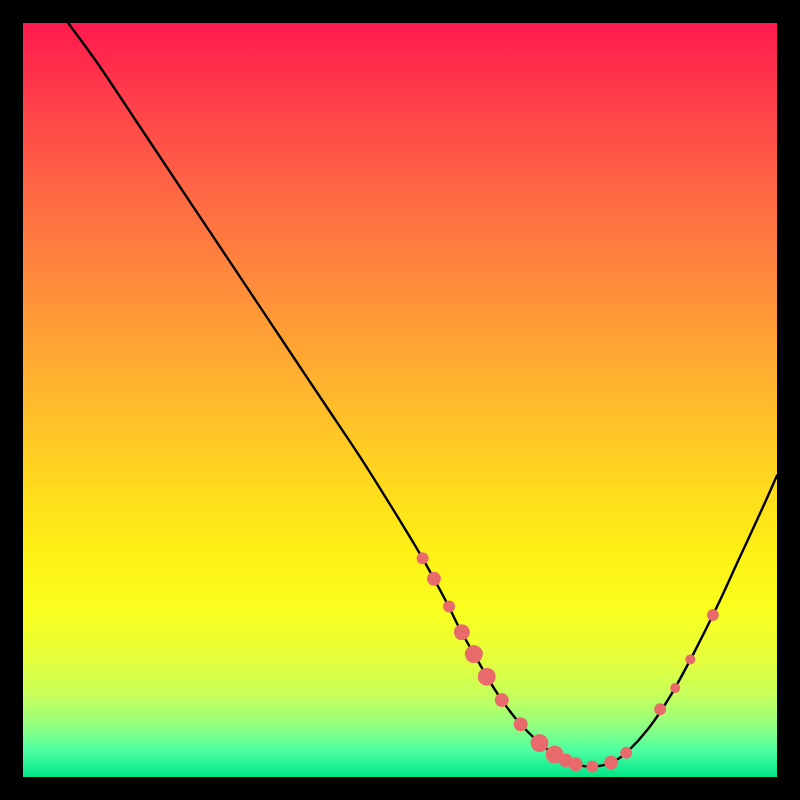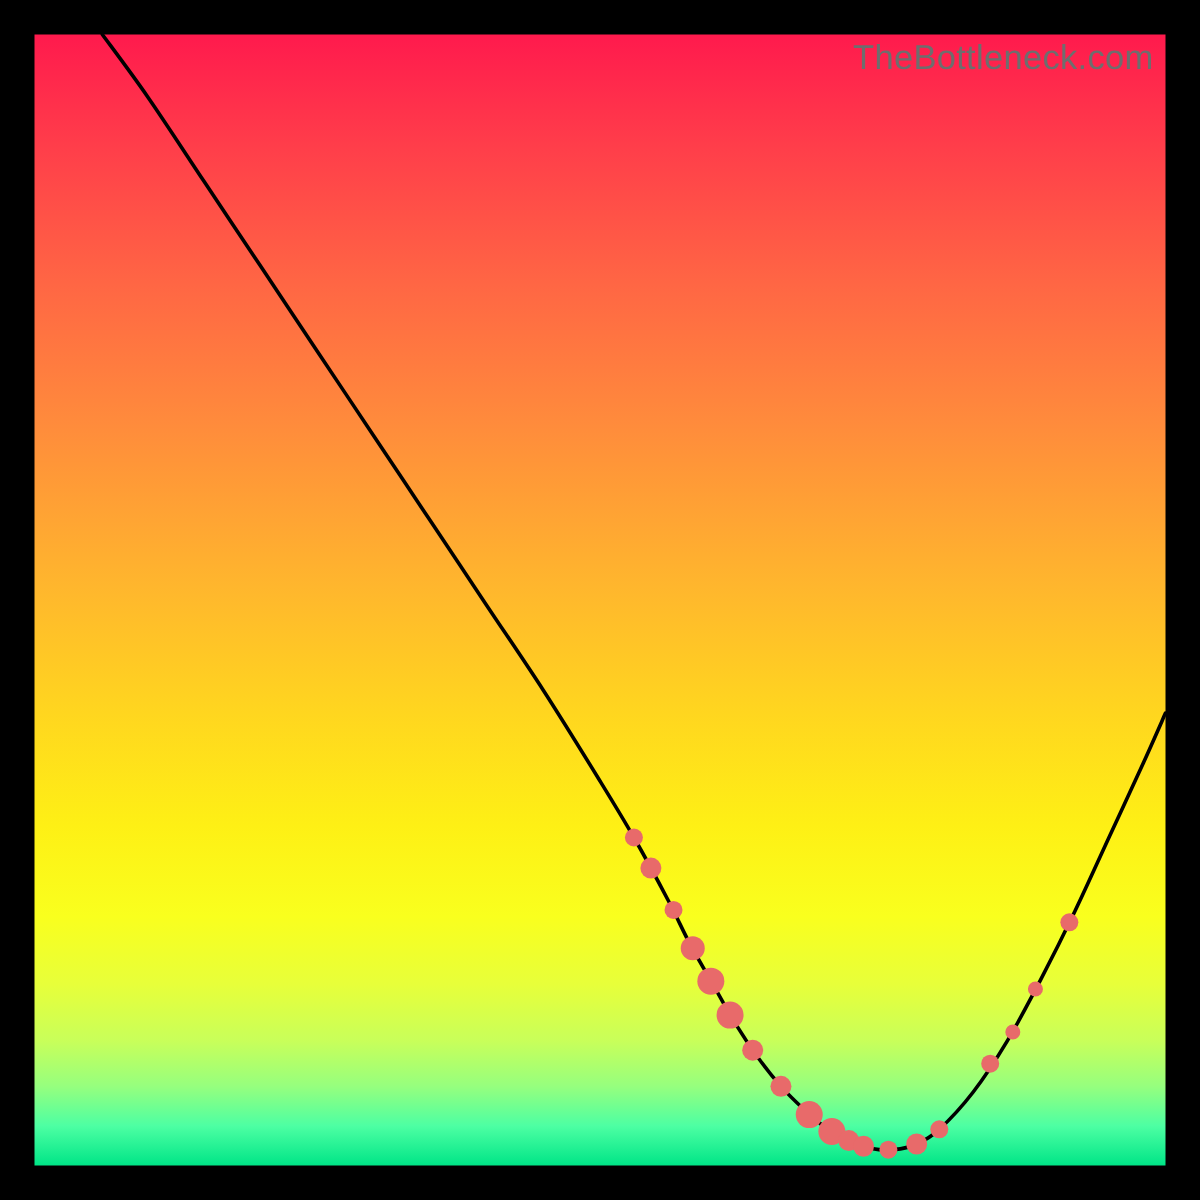--- a/index.html
+++ b/index.html
@@ -66,21 +66,20 @@
     height: 754px;
     overflow: visible;
   }
 </style>
 </head>
 <body>
 
 <div class="frame">
   <div class="plot-area">
     <div class="gradient"></div>
-    <div class="watermark">TheBottleneck.com</div>
     <svg class="curve" viewBox="0 0 754 754" preserveAspectRatio="none">
       <path id="curve-path" fill="none" stroke="#000000" stroke-width="2.4" stroke-linecap="round" stroke-linejoin="round" d="M 45.24 0.00 C 50.27 6.91, 64.09 25.13, 75.40 41.47 C 86.71 57.81, 100.53 79.17, 113.10 98.02 C 125.67 116.87, 138.23 135.72, 150.80 154.57 C 163.37 173.42, 175.93 192.27, 188.50 211.12 C 201.07 229.97, 213.63 248.82, 226.20 267.67 C 238.77 286.52, 251.33 305.37, 263.90 324.22 C 276.47 343.07, 289.03 361.92, 301.60 380.77 C 314.17 399.62, 326.73 417.84, 339.30 437.32 C 351.87 456.80, 366.95 481.30, 377.00 497.64 C 387.05 513.98, 392.08 522.14, 399.62 535.34 C 407.16 548.54, 415.96 564.87, 422.24 576.81 C 428.52 588.75, 432.29 597.55, 437.32 606.97 C 442.35 616.39, 447.37 624.56, 452.40 633.36 C 457.43 642.16, 462.45 651.58, 467.48 659.75 C 472.51 667.92, 477.53 675.46, 482.56 682.37 C 487.59 689.28, 492.61 695.57, 497.64 701.22 C 502.67 706.88, 507.69 711.65, 512.72 716.30 C 517.75 720.95, 522.77 725.60, 527.80 729.12 C 532.83 732.64, 537.85 735.15, 542.88 737.41 C 547.91 739.67, 552.93 741.68, 557.96 742.69 C 562.99 743.70, 568.01 743.95, 573.04 743.44 C 578.07 742.94, 583.09 741.94, 588.12 739.67 C 593.15 737.41, 596.92 735.65, 603.20 729.87 C 609.48 724.09, 618.28 714.79, 625.82 704.99 C 633.36 695.19, 640.90 683.63, 648.44 671.06 C 655.98 658.49, 663.52 644.04, 671.06 629.59 C 678.60 615.14, 686.14 600.06, 693.68 584.35 C 701.22 568.64, 708.76 551.68, 716.30 535.34 C 723.84 519.00, 732.64 500.15, 738.92 486.33 C 745.20 472.51, 751.49 458.06, 754.00 452.40"></path>
       <g id="markers">
           <circle cx="399.62" cy="535.34" r="6" fill="#e86a6a" stroke="#c94f4f" stroke-width="0"></circle>
           <circle cx="410.93" cy="555.70" r="7" fill="#e86a6a" stroke="#c94f4f" stroke-width="0"></circle>
           <circle cx="426.01" cy="583.60" r="6" fill="#e86a6a" stroke="#c94f4f" stroke-width="0"></circle>
           <circle cx="438.83" cy="609.23" r="8" fill="#e86a6a" stroke="#c94f4f" stroke-width="0"></circle>
           <circle cx="450.89" cy="631.10" r="9" fill="#e86a6a" stroke="#c94f4f" stroke-width="0"></circle>
           <circle cx="463.71" cy="653.72" r="9" fill="#e86a6a" stroke="#c94f4f" stroke-width="0"></circle>
           <circle cx="478.79" cy="677.09" r="7" fill="#e86a6a" stroke="#c94f4f" stroke-width="0"></circle>

